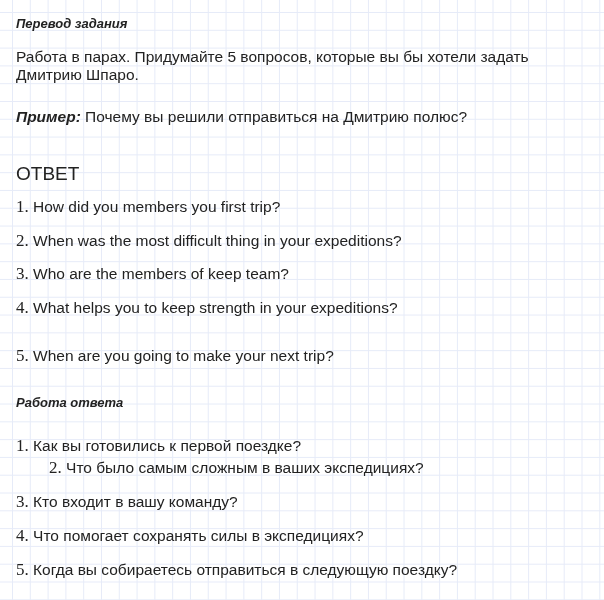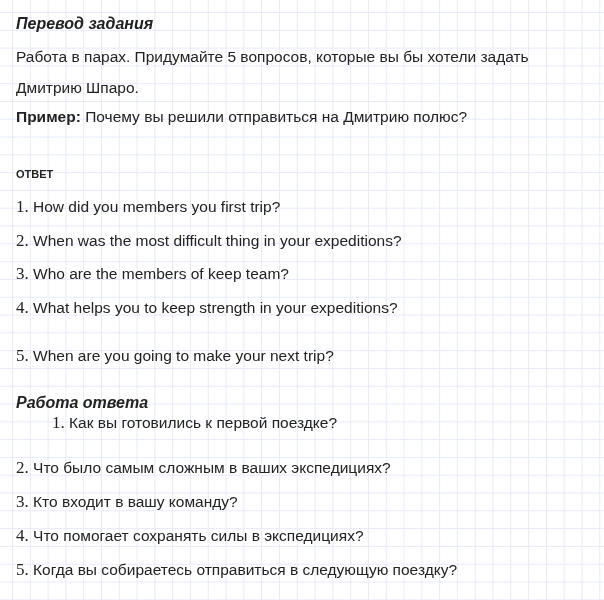--- a/index.html
+++ b/index.html
@@ -30,42 +30,43 @@
       position: absolute;
       left: 0;
       white-space: nowrap;
       font-size: 15.5px;
       line-height: 20px;
       height: 20px;
     }
     .heading-italic {
       font-style: italic;
       font-weight: bold;
-      font-size: 16px;
+      font-size: 13px;
     }
     .heading-caps {
-      font-weight: bold;
-      font-size: 11px;
+      font-weight: normal;
+      font-size: 19px;
     }
     .label-bold {
       font-weight: bold;
+      font-style: italic;
     }
     .num {
       font-family: "Liberation Serif", "DejaVu Serif", serif;
       font-size: 17px;
     }
   </style>
 </head>
 <body>
 
 <div class="page">
 
   <div class="line heading-italic" style="top:14px;">Перевод задания</div>
   <div class="line" style="top:47px;">Работа в парах. Придумайте 5 вопросов, которые вы бы хотели задать</div>
-  <div class="line" style="top:78px;">Дмитрию Шпаро.</div>
+  <div class="line" style="top:65px;">Дмитрию Шпаро.</div>
   <div class="line" style="top:107px;">
     <span class="label-bold">Пример:</span><span> Почему вы решили отправиться на Дмитрию полюс?</span>
   </div>
 
   <div class="line heading-caps" style="top:164px;">ОТВЕТ</div>
 
   <div class="line" style="top:197px;">
     <span class="num">1.</span><span> How did you members you first trip?</span>
   </div>
   <div class="line" style="top:231px;">
@@ -76,24 +77,24 @@
   </div>
   <div class="line" style="top:298px;">
     <span class="num">4.</span><span> What helps you to keep strength in your expeditions?</span>
   </div>
   <div class="line" style="top:346px;">
     <span class="num">5.</span><span> When are you going to make your next trip?</span>
   </div>
 
   <div class="line heading-italic" style="top:393px;">Работа ответа</div>
 
-  <div class="line" style="top:413px;margin-left:36px;">
+  <div class="line" style="top:436px;">
     <span class="num">1.</span><span> Как вы готовились к первой поездке?</span>
   </div>
-  <div class="line" style="top:458px;">
+  <div class="line" style="top:458px;margin-left:33px;">
     <span class="num">2.</span><span> Что было самым сложным в ваших экспедициях?</span>
   </div>
   <div class="line" style="top:492px;">
     <span class="num">3.</span><span> Кто входит в вашу команду?</span>
   </div>
   <div class="line" style="top:526px;">
     <span class="num">4.</span><span> Что помогает сохранять силы в экспедициях?</span>
   </div>
   <div class="line" style="top:560px;">
     <span class="num">5.</span><span> Когда вы собираетесь отправиться в следующую поездку?</span>

